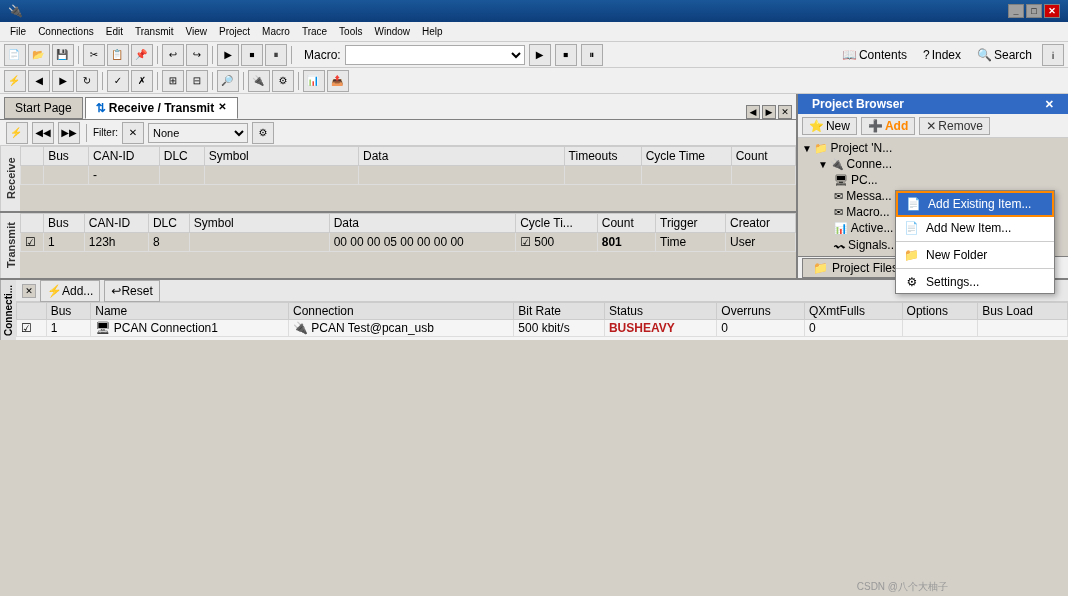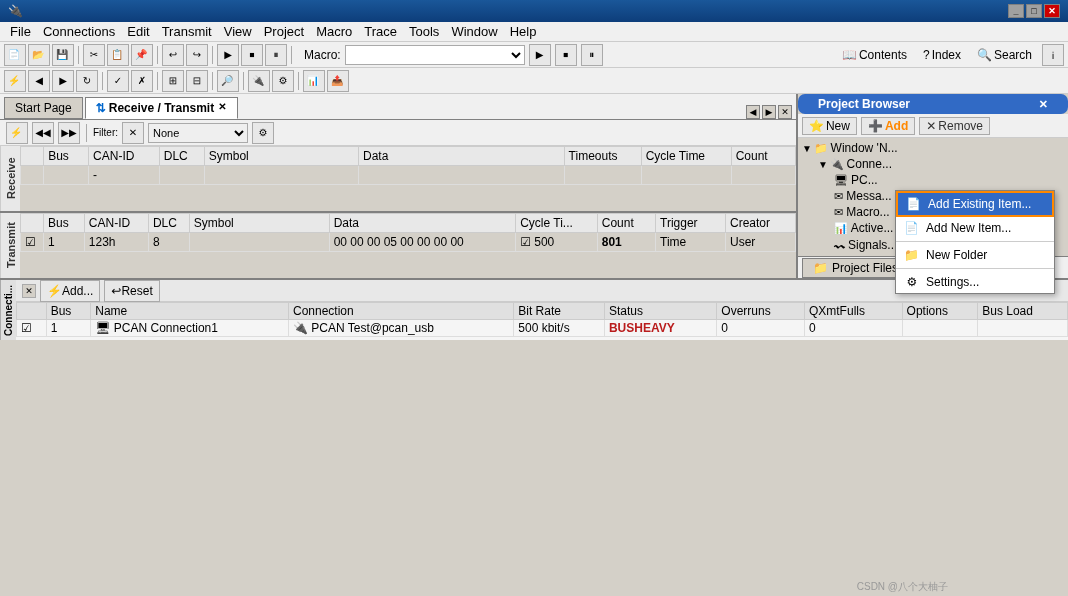--- a/index.html
+++ b/index.html
@@ -34,21 +34,21 @@
       background: #f0f0f0;
       height: 20px;
       display: flex;
       align-items: center;
       padding: 0 4px;
       border-bottom: 1px solid #ccc;
     }
     .menu-item {
       padding: 2px 6px;
       cursor: pointer;
-      font-size: 13px;
+      font-size: 10px;
       text-align: center;
     }
 
     
     .toolbar {
       background: #f0f0f0;
       height: 26px;
       display: flex;
       align-items: center;
       padding: 2px 4px;
@@ -179,24 +179,23 @@
     .col-cycle { width: 70px; }
     .col-count { width: 50px; }
     .col-trigger { width: 60px; }
     .col-creator { width: 60px; }
     .panel-header {
       background: #316ac5;
       color: white;
       height: 20px;
       display: flex;
       align-items: center;
-      padding: 0 20px;
+      padding: 0 14px;
       font-size: 11px;
       font-weight: bold;
-      border-radius: 7px;
     }
     .panel-close { margin-left: auto; cursor: pointer; font-size: 11px; }
     .panel-toolbar {
       background: #f0f0f0;
       height: 24px;
       display: flex;
       align-items: center;
       padding: 2px 4px;
       gap: 4px;
       border-bottom: 1px solid #ccc;
@@ -547,21 +546,21 @@
       </div>
       <div class="panel-toolbar-btn remove-btn">
         <span>✕</span>
         <span>Remove</span>
       </div>
     </div>
     <div class="panel-content">
       <div class="tree-item">
         <span class="tree-arrow">▼</span>
         <span class="tree-icon">📁</span>
-        <span>Window 'N...</span>
+        <span>Project 'N...</span>
       </div>
       <div class="tree-indent">
         <div class="tree-item">
           <span class="tree-arrow">▼</span>
           <span class="tree-icon">🔌</span>
           <span>Conne...</span>
         </div>
         <div class="tree-indent">
           <div class="tree-item">
             <span class="tree-icon">🖥</span>

